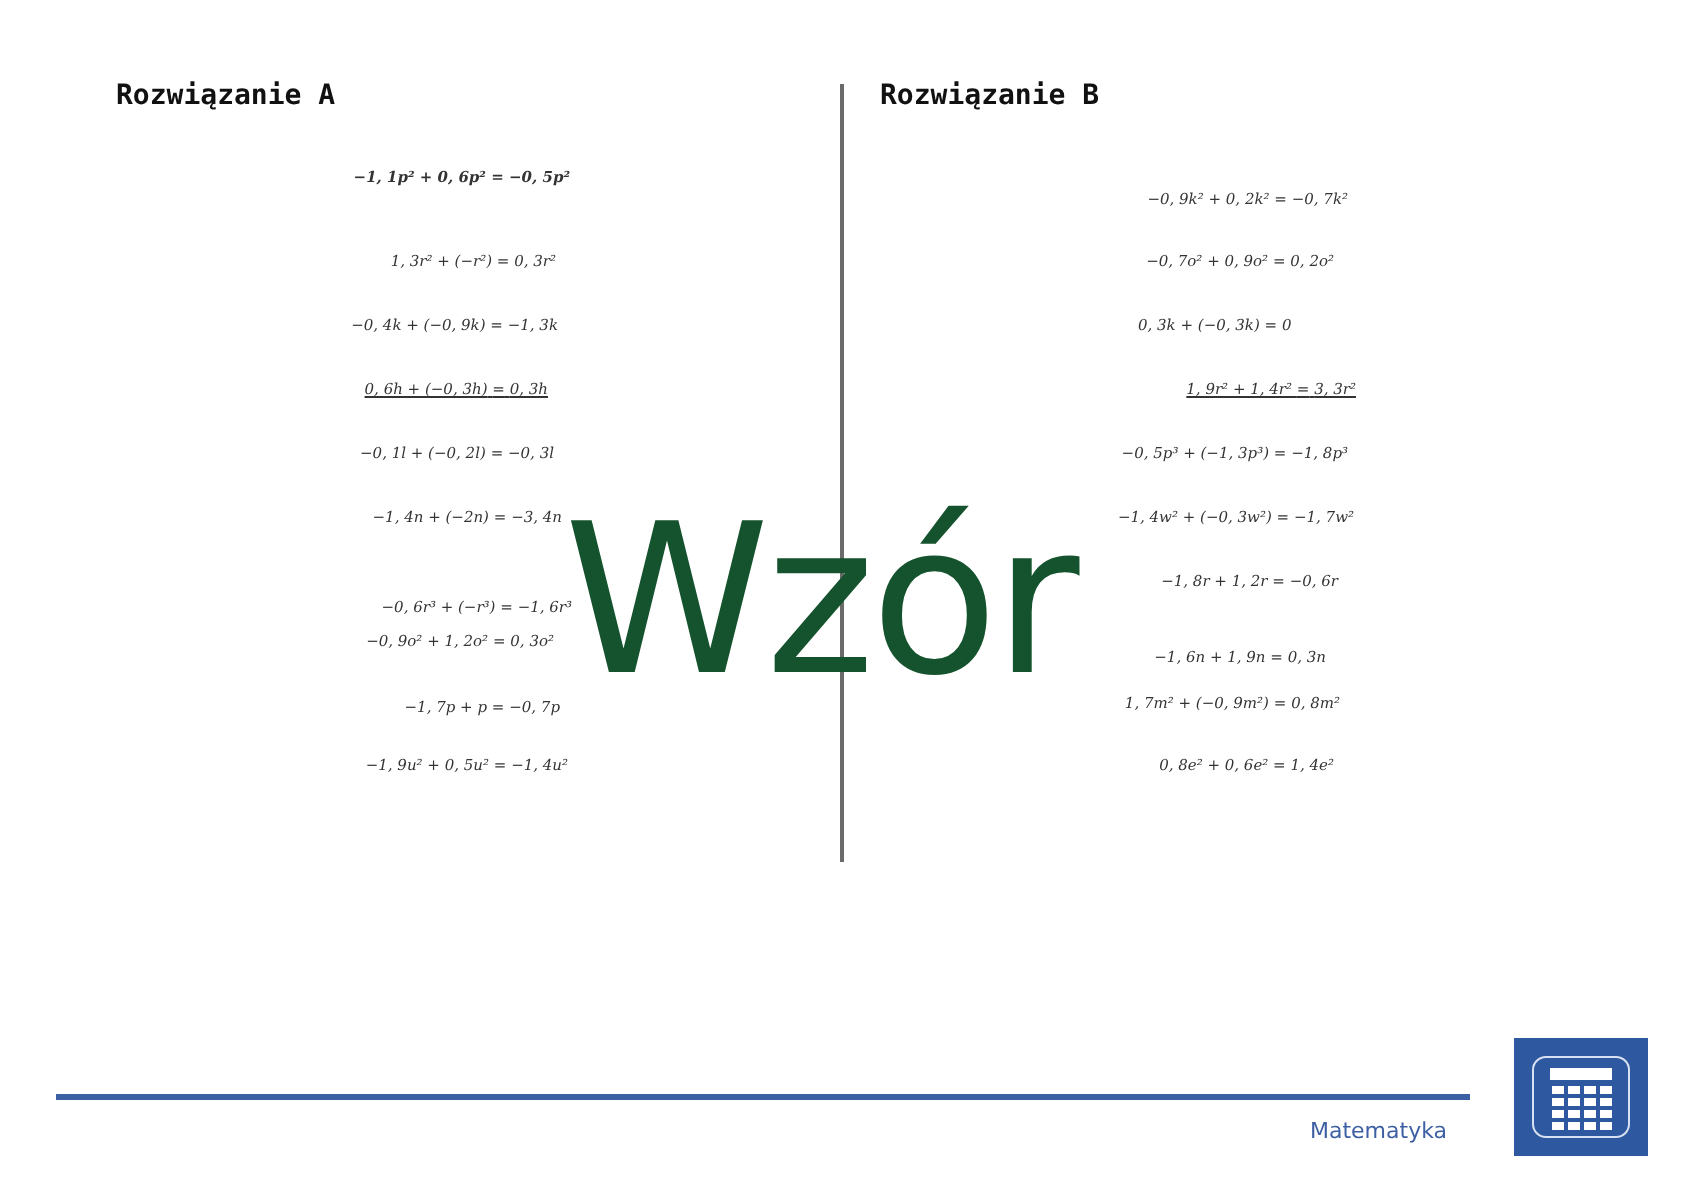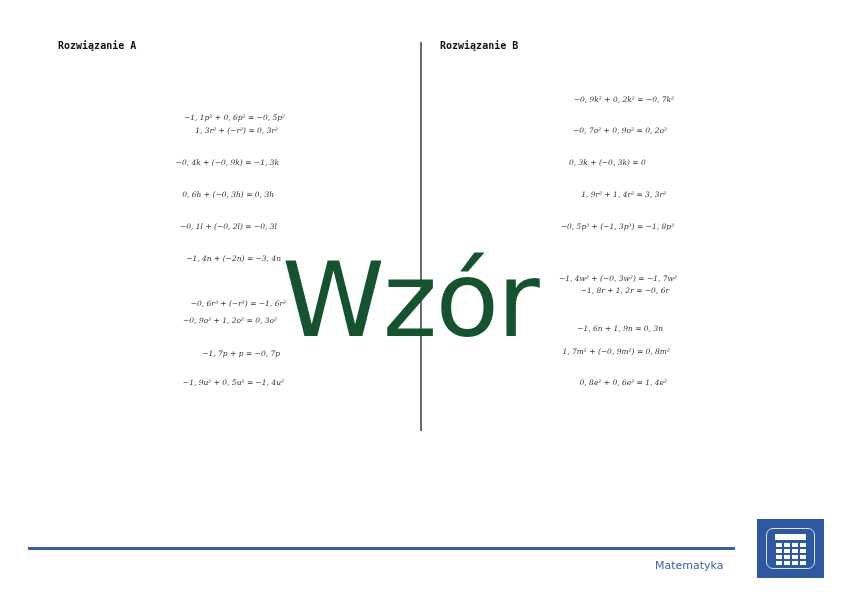--- a/index.html
+++ b/index.html
@@ -1,56 +1,56 @@
 <!DOCTYPE html>
 <html><head>
   <meta charset="utf-8">
   <style>
     html, body { margin: 0; padding: 0; background: #ffffff; }
     body { width: 842px; height: 596px; position: relative; overflow: hidden; font-family: "DejaVu Serif", serif; }
-    .heading { position: absolute; top: 40px; font-family: "DejaVu Sans Mono", monospace; font-weight: bold; font-size: 10px; color: #111; }
+    .heading { position: absolute; top: 40px; font-family: "DejaVu Sans Mono", monospace; font-weight: bold; font-size: 14px; color: #111; }
     .divider { position: absolute; left: 420px; top: 42px; width: 1.5px; height: 389px; background: #6b6b6b; }
     .eq { position: absolute; font-family: "DejaVu Serif", serif; font-style: italic; font-size: 7.5px; color: #333; white-space: nowrap; }
     .watermark { position: absolute; left: 282px; top: 248px; font-family: "DejaVu Sans", sans-serif; font-size: 104px; color: #14532d; line-height: 1; letter-spacing: -2px; }
     .footer-line { position: absolute; left: 28px; top: 547px; width: 707px; height: 3px; background: #3d5fa3; }
     .footer-label { position: absolute; left: 655px; top: 559px; font-family: "DejaVu Sans", sans-serif; font-size: 11px; color: #3d5fa3; text-align: right; }
     .logo { position: absolute; left: 757px; top: 519px; width: 67px; height: 59px; background: #2e58a0; }
     .logo .calc { position: absolute; left: 9px; top: 9px; width: 47px; height: 39px; border: 1.5px solid #d8e2f2; border-radius: 7px; }
     .logo .screen { position: absolute; left: 8px; top: 5px; width: 31px; height: 6px; background: #ffffff; }
     .logo .keys { position: absolute; left: 9px; top: 14px; width: 30px; display: grid; grid-template-columns: repeat(4, 6px); grid-auto-rows: 4px; column-gap: 2px; row-gap: 2px; }
     .logo .key { background: #ffffff; }
   </style>
 </head>
 <body>
 
 <div class="heading" style="left:58px;">Rozwiązanie A</div>
 <div class="heading" style="left:440px;">Rozwiązanie B</div>
 
 <div class="divider"></div>
 
 <div>
-  <div class="eq" style="right:557px; top:113px;"><span>−1, 1p² + 0, 6p²</span> <span>=</span> <span>−0, 5p²</span></div>
+  <div class="eq" style="right:557px; top:84px;font-weight:bold;"><span>−1, 1p² + 0, 6p²</span> <span>=</span> <span>−0, 5p²</span></div>
   <div class="eq" style="right:564px; top:126px;"><span>1, 3r² + (−r²)</span> <span>=</span> <span>0, 3r²</span></div>
   <div class="eq" style="right:563px; top:158px;"><span>−0, 4k + (−0, 9k)</span> <span>=</span> <span>−1, 3k</span></div>
-  <div class="eq" style="right:568px; top:190px;"><span>0, 6h + (−0, 3h)</span> <span>=</span> <span>0, 3h</span></div>
+  <div class="eq" style="right:568px; top:190px;text-decoration:underline;"><span>0, 6h + (−0, 3h)</span> <span>=</span> <span>0, 3h</span></div>
   <div class="eq" style="right:565px; top:222px;margin-left:20px;"><span>−0, 1l + (−0, 2l)</span> <span>=</span> <span>−0, 3l</span></div>
   <div class="eq" style="right:561px; top:254px;font-style:italic;"><span>−1, 4n + (−2n)</span> <span>=</span> <span>−3, 4n</span></div>
   <div class="eq" style="right:556px; top:275px;margin-top:24px;"><span>−0, 6r³ + (−r³)</span> <span>=</span> <span>−1, 6r³</span></div>
   <div class="eq" style="right:565px; top:316px;"><span>−0, 9o² + 1, 2o²</span> <span>=</span> <span>0, 3o²</span></div>
   <div class="eq" style="right:562px; top:349px;"><span>−1, 7p + p</span> <span>=</span> <span>−0, 7p</span></div>
   <div class="eq" style="right:558px; top:378px;"><span>−1, 9u² + 0, 5u²</span> <span>=</span> <span>−1, 4u²</span></div>
 </div>
 
 <div>
   <div class="eq" style="right:168px; top:95px;"><span>−0, 9k² + 0, 2k²</span> <span>=</span> <span>−0, 7k²</span></div>
   <div class="eq" style="right:175px; top:126px;"><span>−0, 7o² + 0, 9o²</span> <span>=</span> <span>0, 2o²</span></div>
   <div class="eq" style="left:569px; top:158px;"><span>0, 3k + (−0, 3k)</span> <span>=</span> <span>0</span></div>
-  <div class="eq" style="right:176px; top:190px;"><span>1, 9r² + 1, 4r²</span> <span>=</span> <span>3, 3r²</span></div>
+  <div class="eq" style="right:164px; top:190px;text-decoration:underline;"><span>1, 9r² + 1, 4r²</span> <span>=</span> <span>3, 3r²</span></div>
   <div class="eq" style="right:168px; top:222px;text-align:right;"><span>−0, 5p³ + (−1, 3p³)</span> <span>=</span> <span>−1, 8p³</span></div>
-  <div class="eq" style="right:165px; top:254px;margin-top:20px;"><span>−1, 4w² + (−0, 3w²)</span> <span>=</span> <span>−1, 7w²</span></div>
+  <div class="eq" style="right:165px; top:254px;"><span>−1, 4w² + (−0, 3w²)</span> <span>=</span> <span>−1, 7w²</span></div>
   <div class="eq" style="right:173px; top:286px;"><span>−1, 8r + 1, 2r</span> <span>=</span> <span>−0, 6r</span></div>
   <div class="eq" style="right:179px; top:324px;"><span>−1, 6n + 1, 9n</span> <span>=</span> <span>0, 3n</span></div>
   <div class="eq" style="right:172px; top:347px;"><span>1, 7m² + (−0, 9m²)</span> <span>=</span> <span>0, 8m²</span></div>
   <div class="eq" style="right:175px; top:378px;"><span>0, 8e² + 0, 6e²</span> <span>=</span> <span>1, 4e²</span></div>
 </div>
 
 <div class="watermark">Wzór</div>
 
 <div class="footer-line"></div>
 <div class="footer-label">Matematyka</div>

